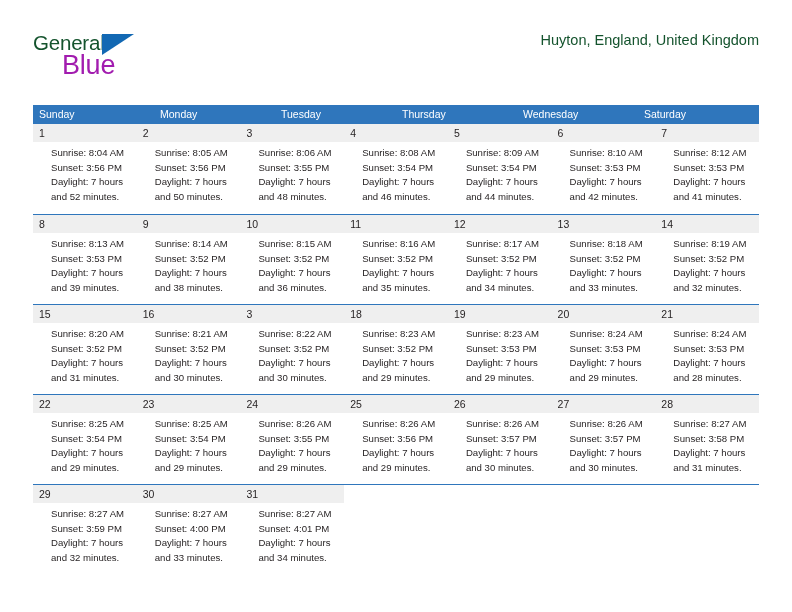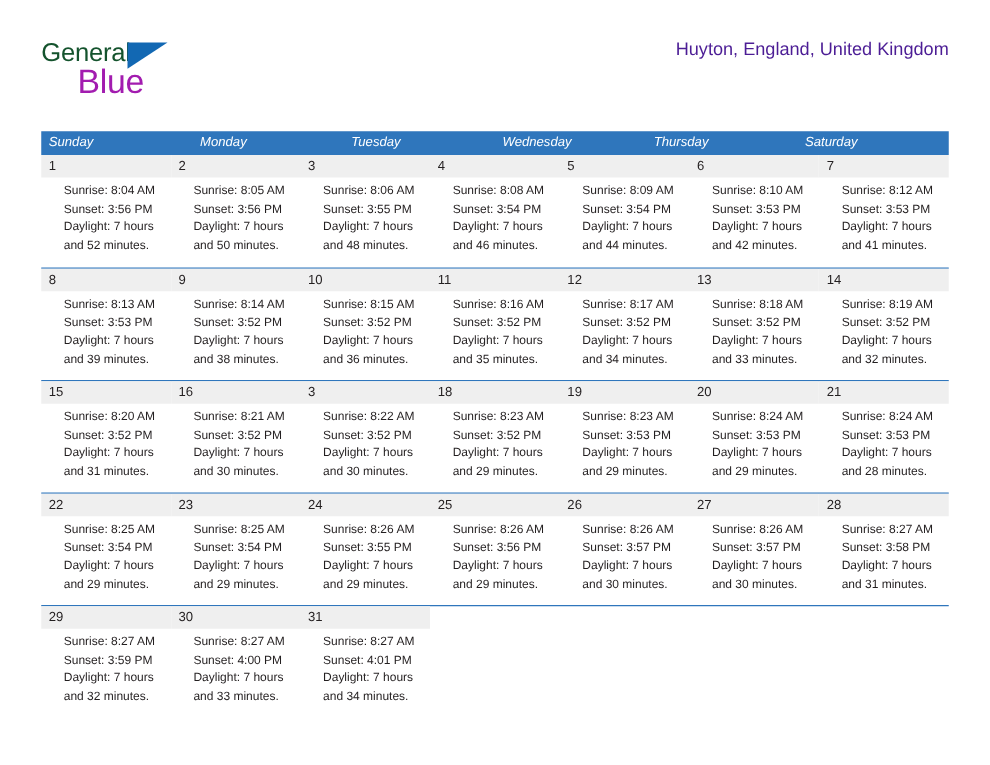--- a/index.html
+++ b/index.html
@@ -73,21 +73,21 @@
   .cal-title {
     font-size: 28px;
     line-height: 36px;
     font-weight: 400;
     color: #000000;
     white-space: nowrap;
   }
   .cal-subtitle {
     font-size: 14.5px;
     line-height: 20px;
-    color: #4c1d95;
+    color: #14532d;
     margin-top: 4px;
     white-space: nowrap;
   }
 
   
   .calendar {
     position: absolute;
     left: 33px;
     top: 105px;
     width: 726px;
@@ -99,21 +99,20 @@
   }
   .dow {
     flex: 1 1 0;
     color: #ffffff;
     font-size: 10.5px;
     line-height: 19px;
     padding-left: 6px;
     box-sizing: border-box;
     white-space: nowrap;
     overflow: hidden;
-    font-style: italic;
   }
   .week {
     display: flex;
     height: 90px;
     border-top: 1.6px solid #2f76bc;
     box-sizing: border-box;
   }
   .week.first {
     border-top: none;
   }
@@ -164,22 +163,22 @@
     </div>
 
   </div>
 
   <div class="calendar">
 
     <div class="dow-row">
       <div class="dow">Sunday</div>
       <div class="dow">Monday</div>
       <div class="dow">Tuesday</div>
+      <div class="dow">Thursday</div>
       <div class="dow">Wednesday</div>
-      <div class="dow">Thursday</div>
       <div class="dow">Saturday</div>
     </div>
 
     <div class="week first">
       <div class="day">
           <div class="dateband">1</div>
           <div class="lines">
             <div>Sunrise: 8:04 AM</div>
             <div>Sunset: 3:56 PM</div>
             <div>Daylight: 7 hours</div>

